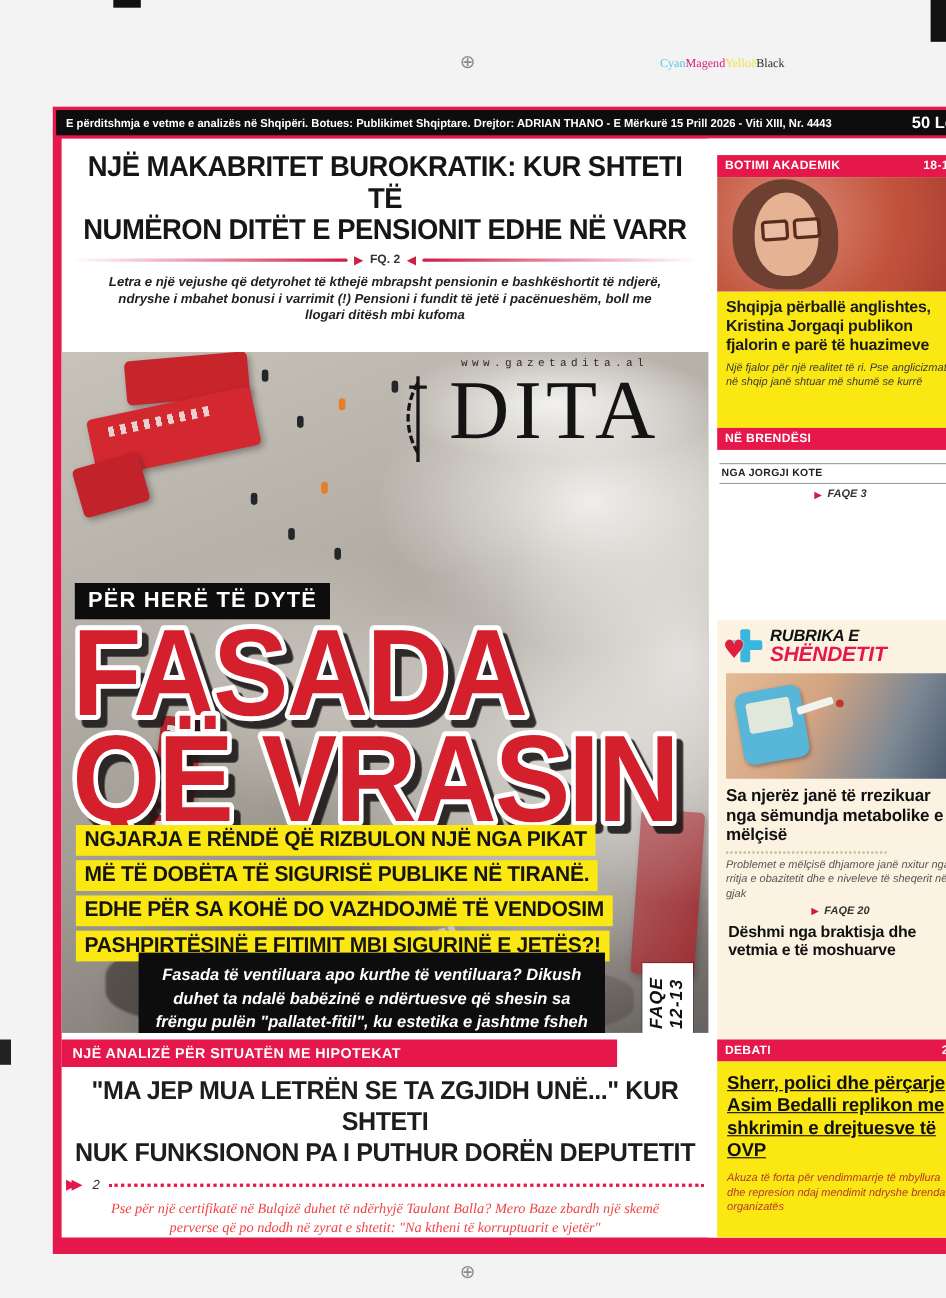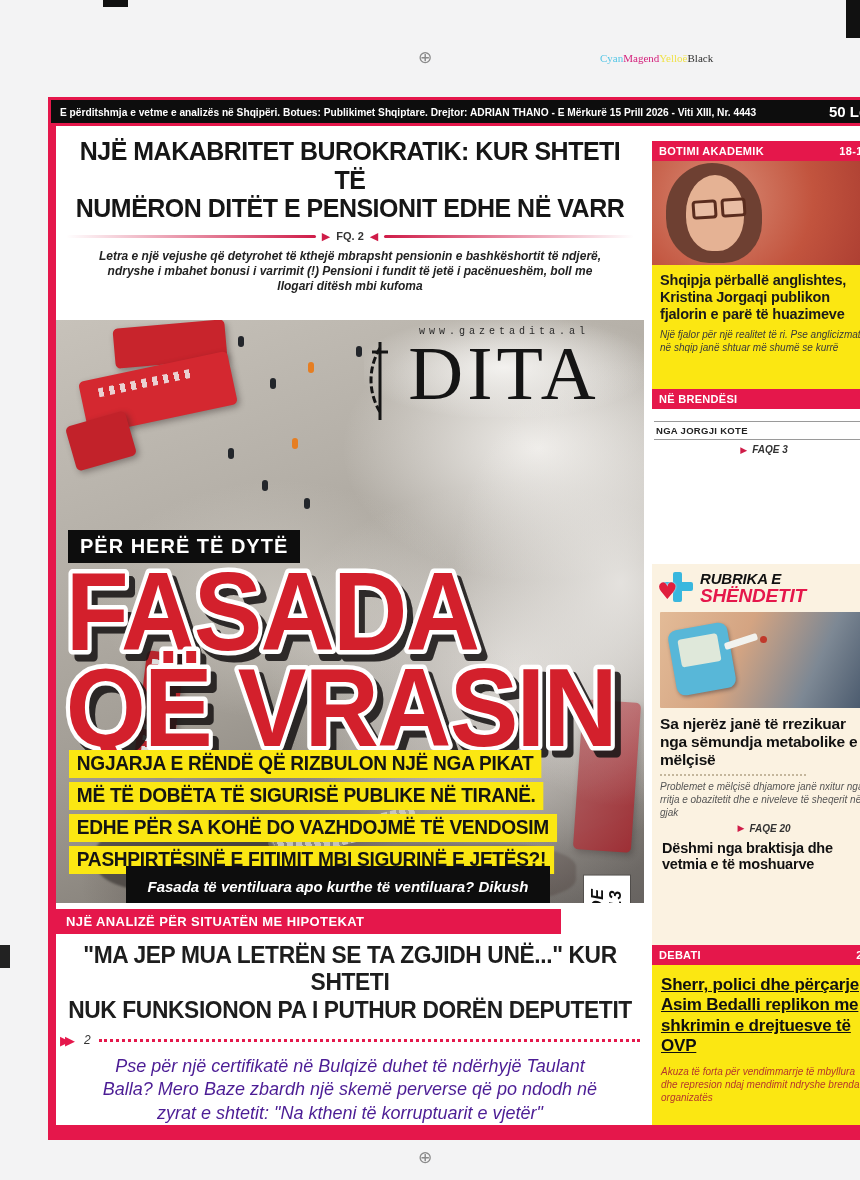--- a/index.html
+++ b/index.html
@@ -90,21 +90,21 @@
   
   .bottom-story{padding-top:6px;}
   .bs-kicker{width:505px;background:#e5174b;color:#fff;font-size:13px;font-weight:bold;letter-spacing:0.4px;
       padding:5px 10px;box-sizing:border-box;}
   .bs-headline{margin-top:8px;text-align:center;font-size:23.5px;font-weight:bold;color:#1d1d1d;
       line-height:1.18;letter-spacing:-0.4px;transform:scaleX(0.97);}
   .bs-refrow{display:flex;align-items:center;margin:8px 4px 0;gap:8px;}
   .bs-refrow .dar{color:#e5174b;font-size:13px;letter-spacing:-5px;margin-right:6px;}
   .bs-refrow .pnum{font-size:12px;font-style:italic;color:#333;}
   .bs-refrow .dots{flex:1;border-top:3px dotted #e5174b;margin-top:1px;}
-  .bs-deck{margin:7px auto 0;width:86%;text-align:center;font-size:18px;font-style:italic;color:#4c1d95;line-height:1.3;}
+  .bs-deck{margin:7px auto 0;width:86%;text-align:center;font-size:13px;font-style:italic;color:#ef4444;line-height:1.3;font-family:Liberation Serif, serif;}
 
   
   .sidebar{flex:1;display:flex;flex-direction:column;background:#fff;min-width:0;}
   .sb-space{height:15px;}
   .sb-bar{background:#e5174b;color:#fff;display:flex;justify-content:space-between;align-items:center;
       padding:4px 7px;font-size:11px;font-weight:bold;letter-spacing:0.3px;}
   .a-photo{position:relative;height:104px;overflow:hidden;
       background:radial-gradient(circle at 30% 35%,#d98c76,#c2543e 55%,#a93b30);}
   .a-hair{position:absolute;left:14px;top:2px;width:96px;height:100px;background:#6e4032;border-radius:48% 52% 40% 45%;}
   .a-face{position:absolute;left:34px;top:14px;width:58px;height:76px;background:#e5b294;border-radius:50% 50% 45% 45%;}

